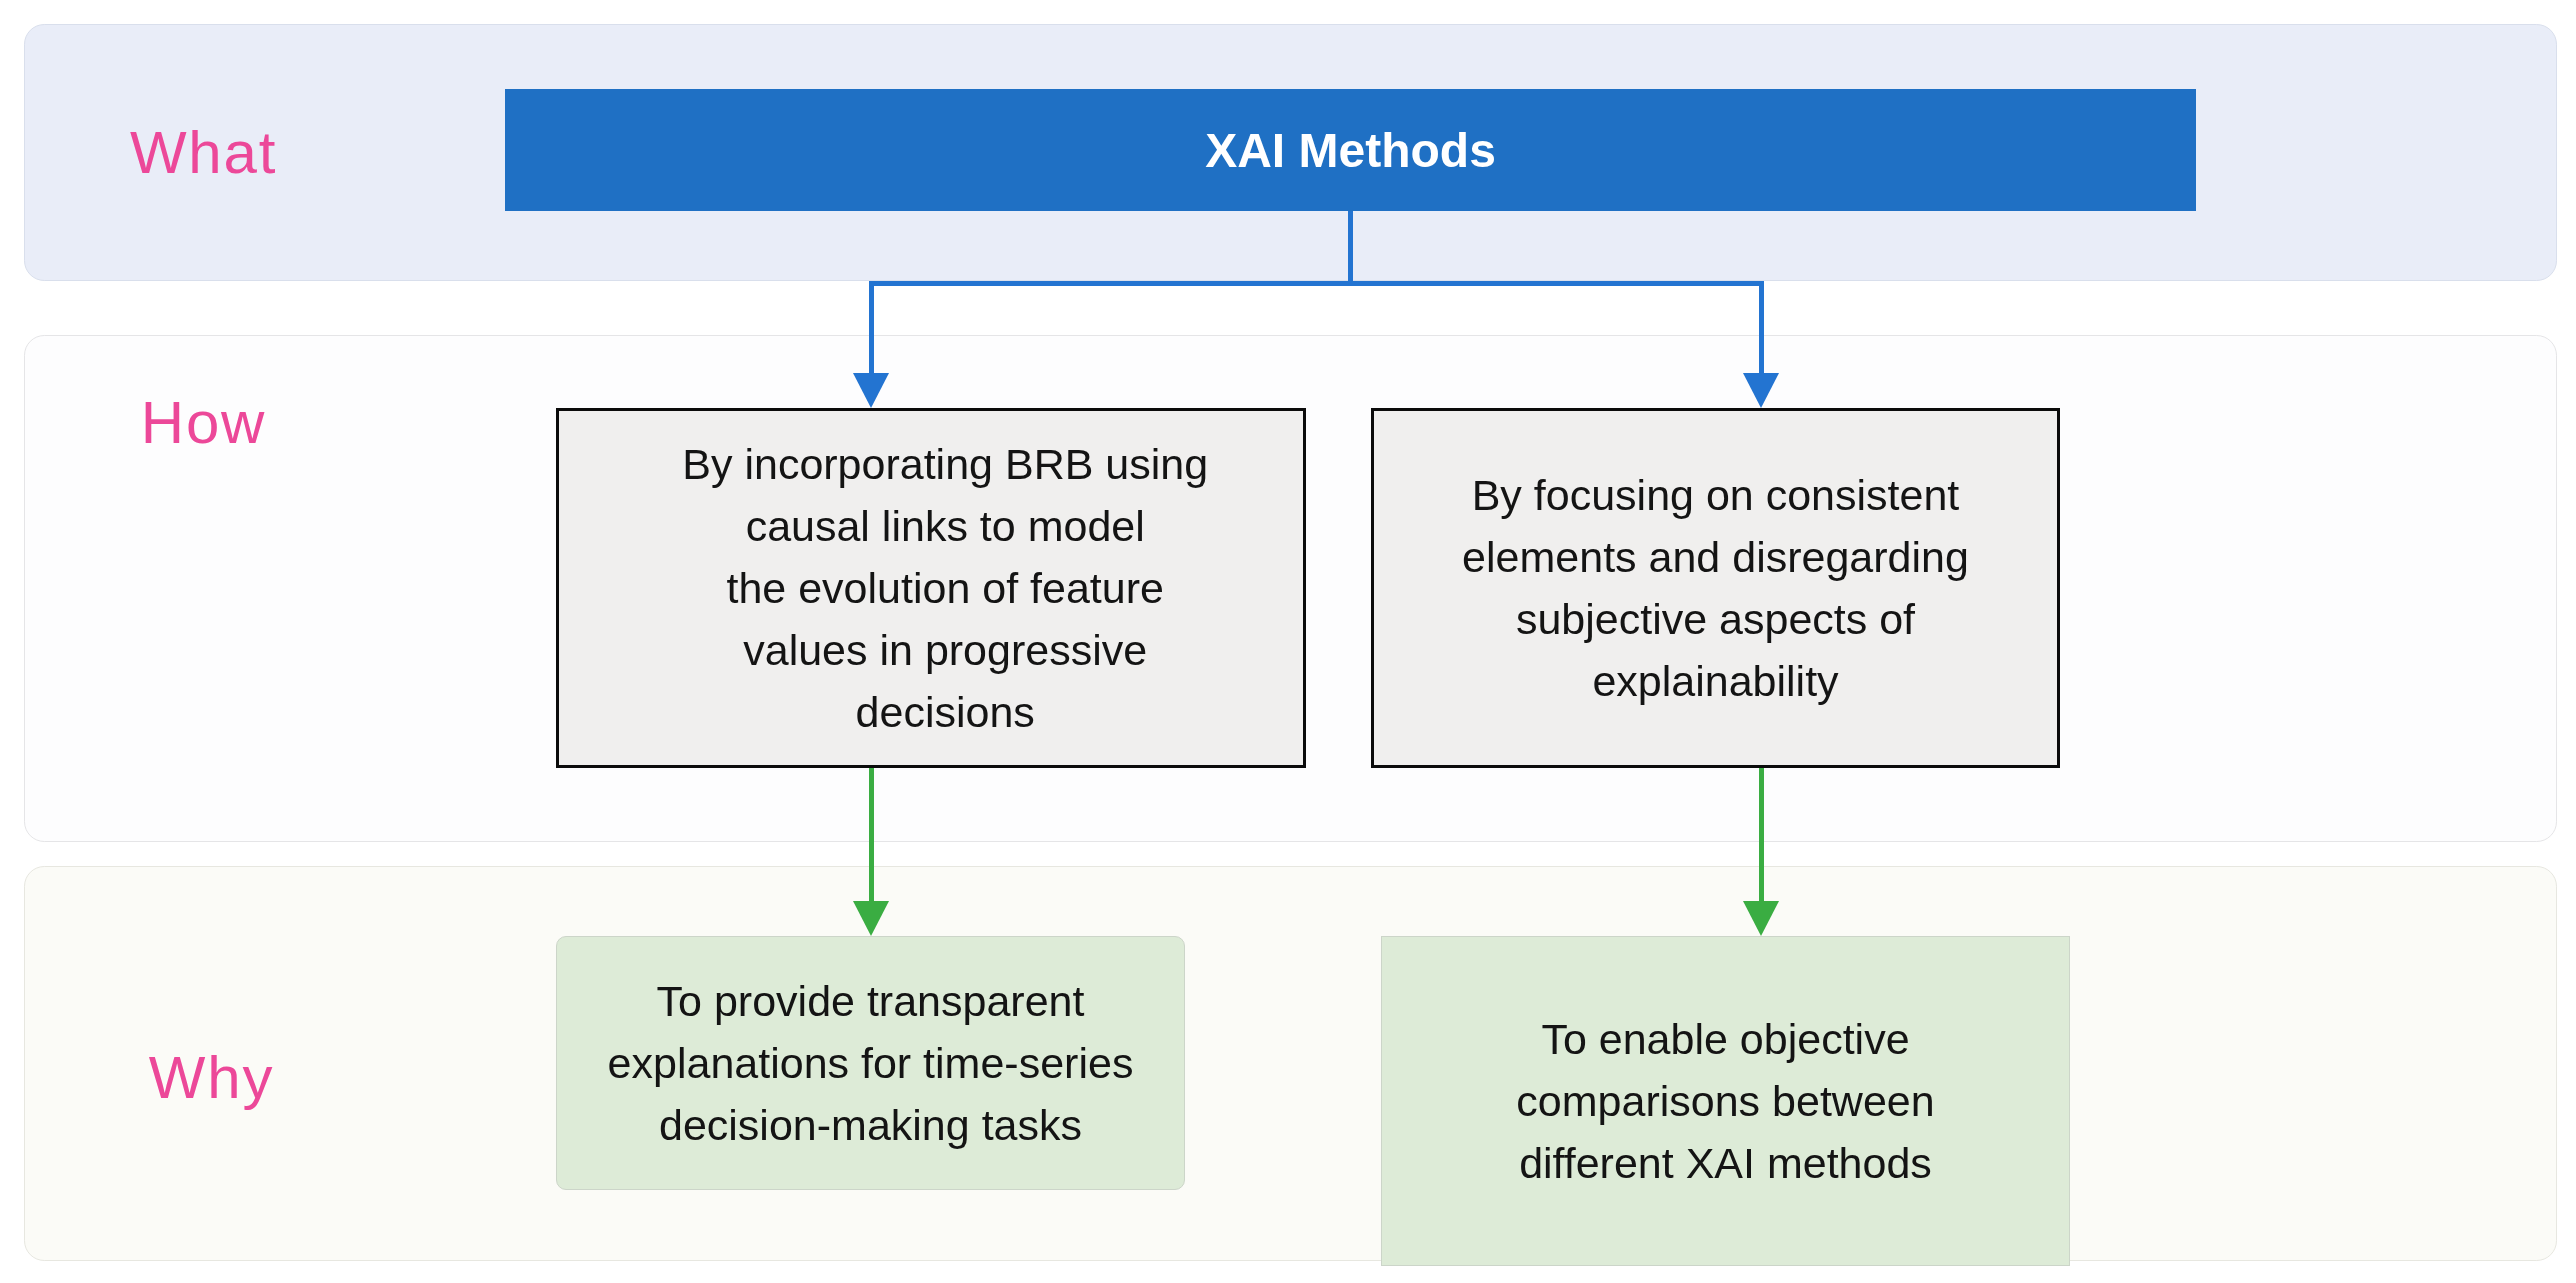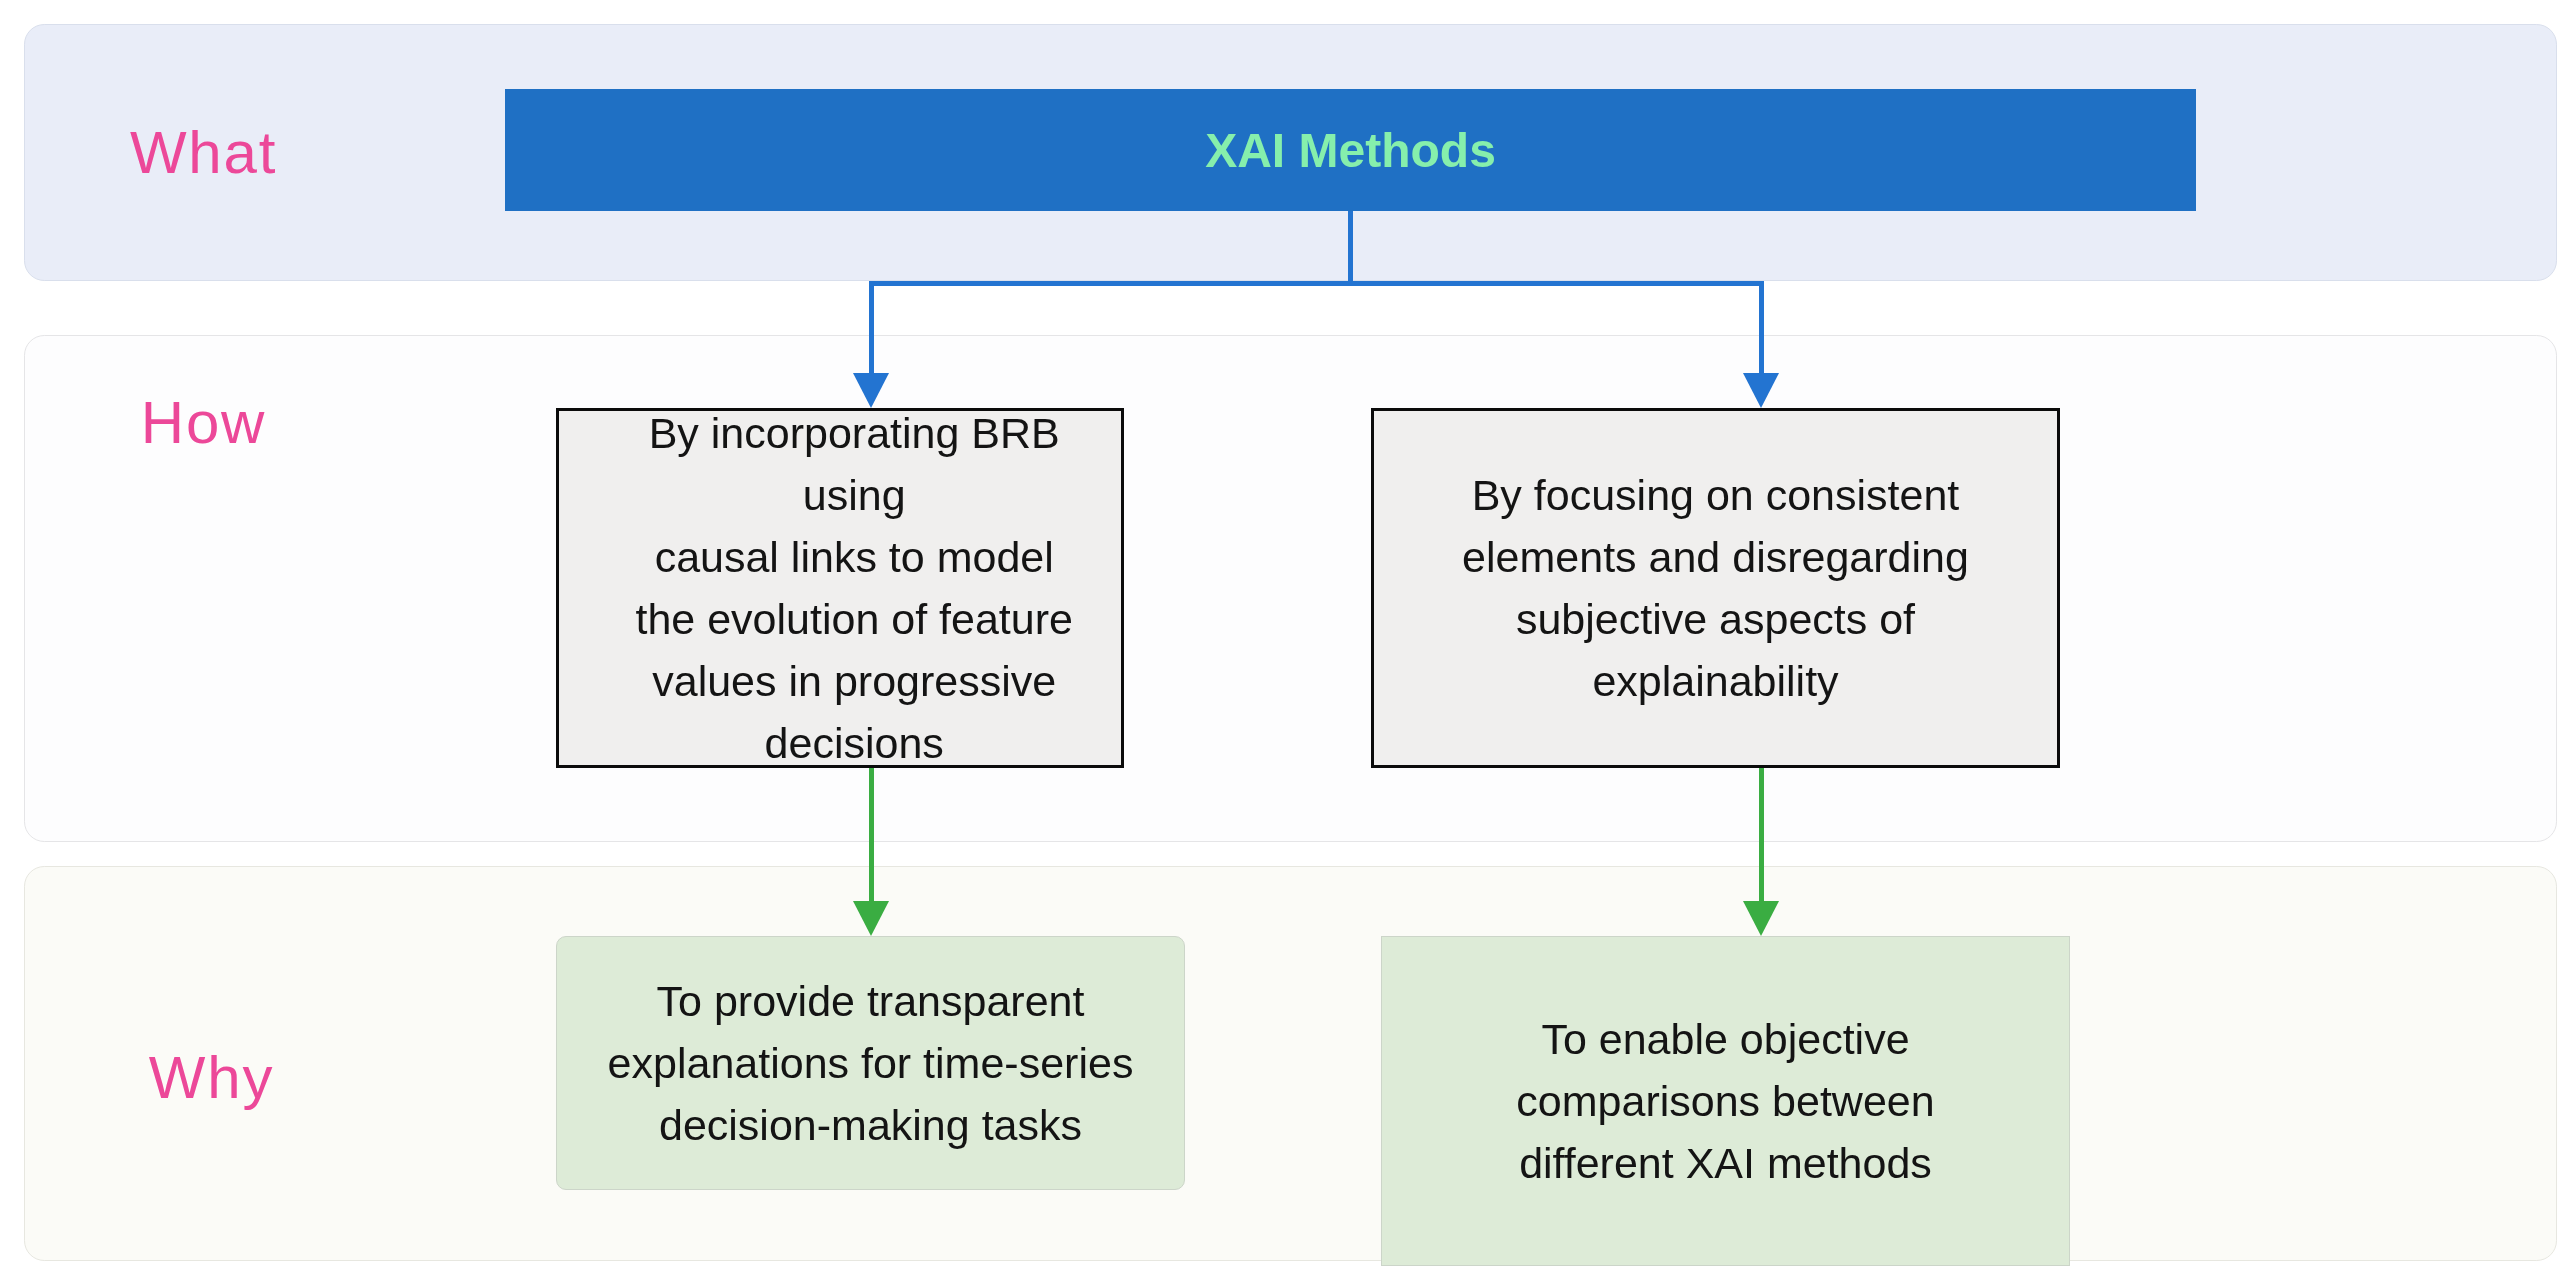--- a/index.html
+++ b/index.html
@@ -26,21 +26,21 @@
   .label-what { top: 114px; }
   .label-how  { top: 384px; }
   .label-why  { top: 1039px; margin-left: 8px; }
 
   
   .root-box {
     position: absolute; left: 505px; top: 89px; width: 1691px; height: 122px;
     background: #1f70c4; box-sizing: border-box;
     display: flex; align-items: center; justify-content: center;
   }
-  .root-box span { color: #86efac; font-weight: bold; font-size: 48px; }
+  .root-box span { color: #ffffff; font-weight: bold; font-size: 48px; }
 
   
   .line { position: absolute; background: #2374d1; }
   .stem-root   { left: 1348px; top: 211px; width: 4.8px; height: 73px; }
   .hline       { left: 869px; top: 281px; width: 895px; height: 4.8px; }
   .drop-left   { left: 869px; top: 281px; width: 4.8px; height: 93px; }
   .drop-right  { left: 1759px; top: 281px; width: 4.8px; height: 93px; }
 
   .gline { position: absolute; background: #3aad42; }
   .gdrop-left  { left: 869px; top: 768px; width: 4.8px; height: 134px; }
@@ -57,21 +57,21 @@
 
   
   .node {
     position: absolute; box-sizing: border-box;
     display: flex; align-items: center; justify-content: center;
     text-align: center; white-space: pre-line;
     font-size: 43px; line-height: 62px; color: #141414;
     padding: 6px 9.6px;
   }
   .how-box { background: #f0efee; border: 3px solid #0b0b0b; }
-  .how-left  { left: 556px;  top: 408px; width: 568px; height: 360px; padding-left: 38px; }
+  .how-left  { left: 556px;  top: 408px; width: 750px; height: 360px; padding-left: 38px; }
   .how-right { left: 1371px; top: 408px; width: 689px; height: 360px; }
 
   .why-box { background: #ddebd7; border: 1.2px solid #ccd5c9; }
   .why-left  { left: 556px;  top: 936px; width: 629px; height: 254px; border-radius: 10px; }
   .why-right { left: 1381px; top: 936px; width: 689px; height: 330px; }
 </style>
 </head>
 <body>
 
 <div class="canvas">

